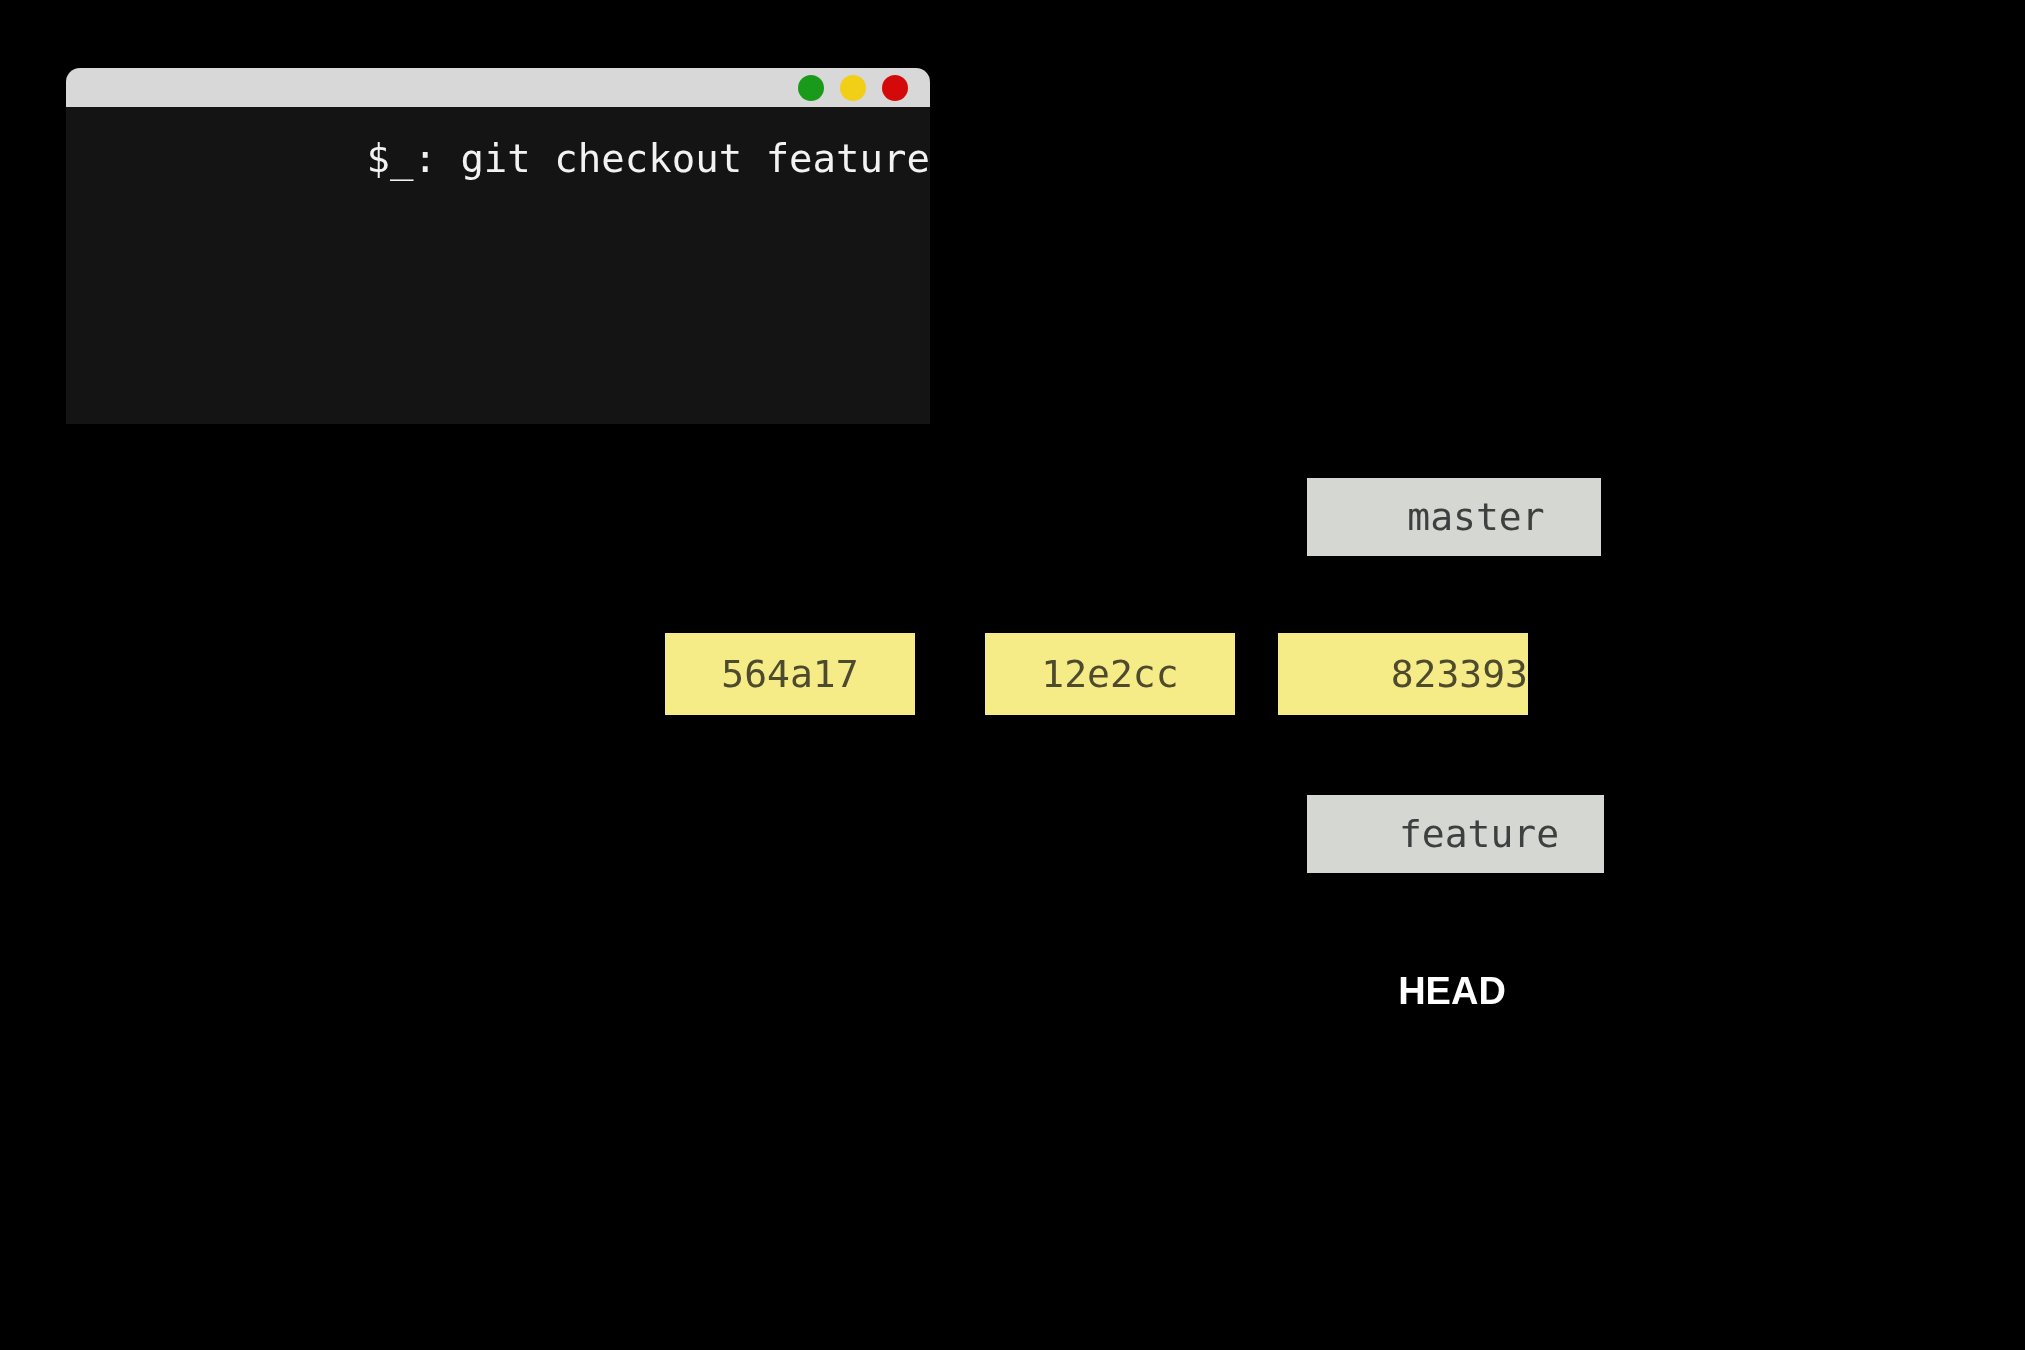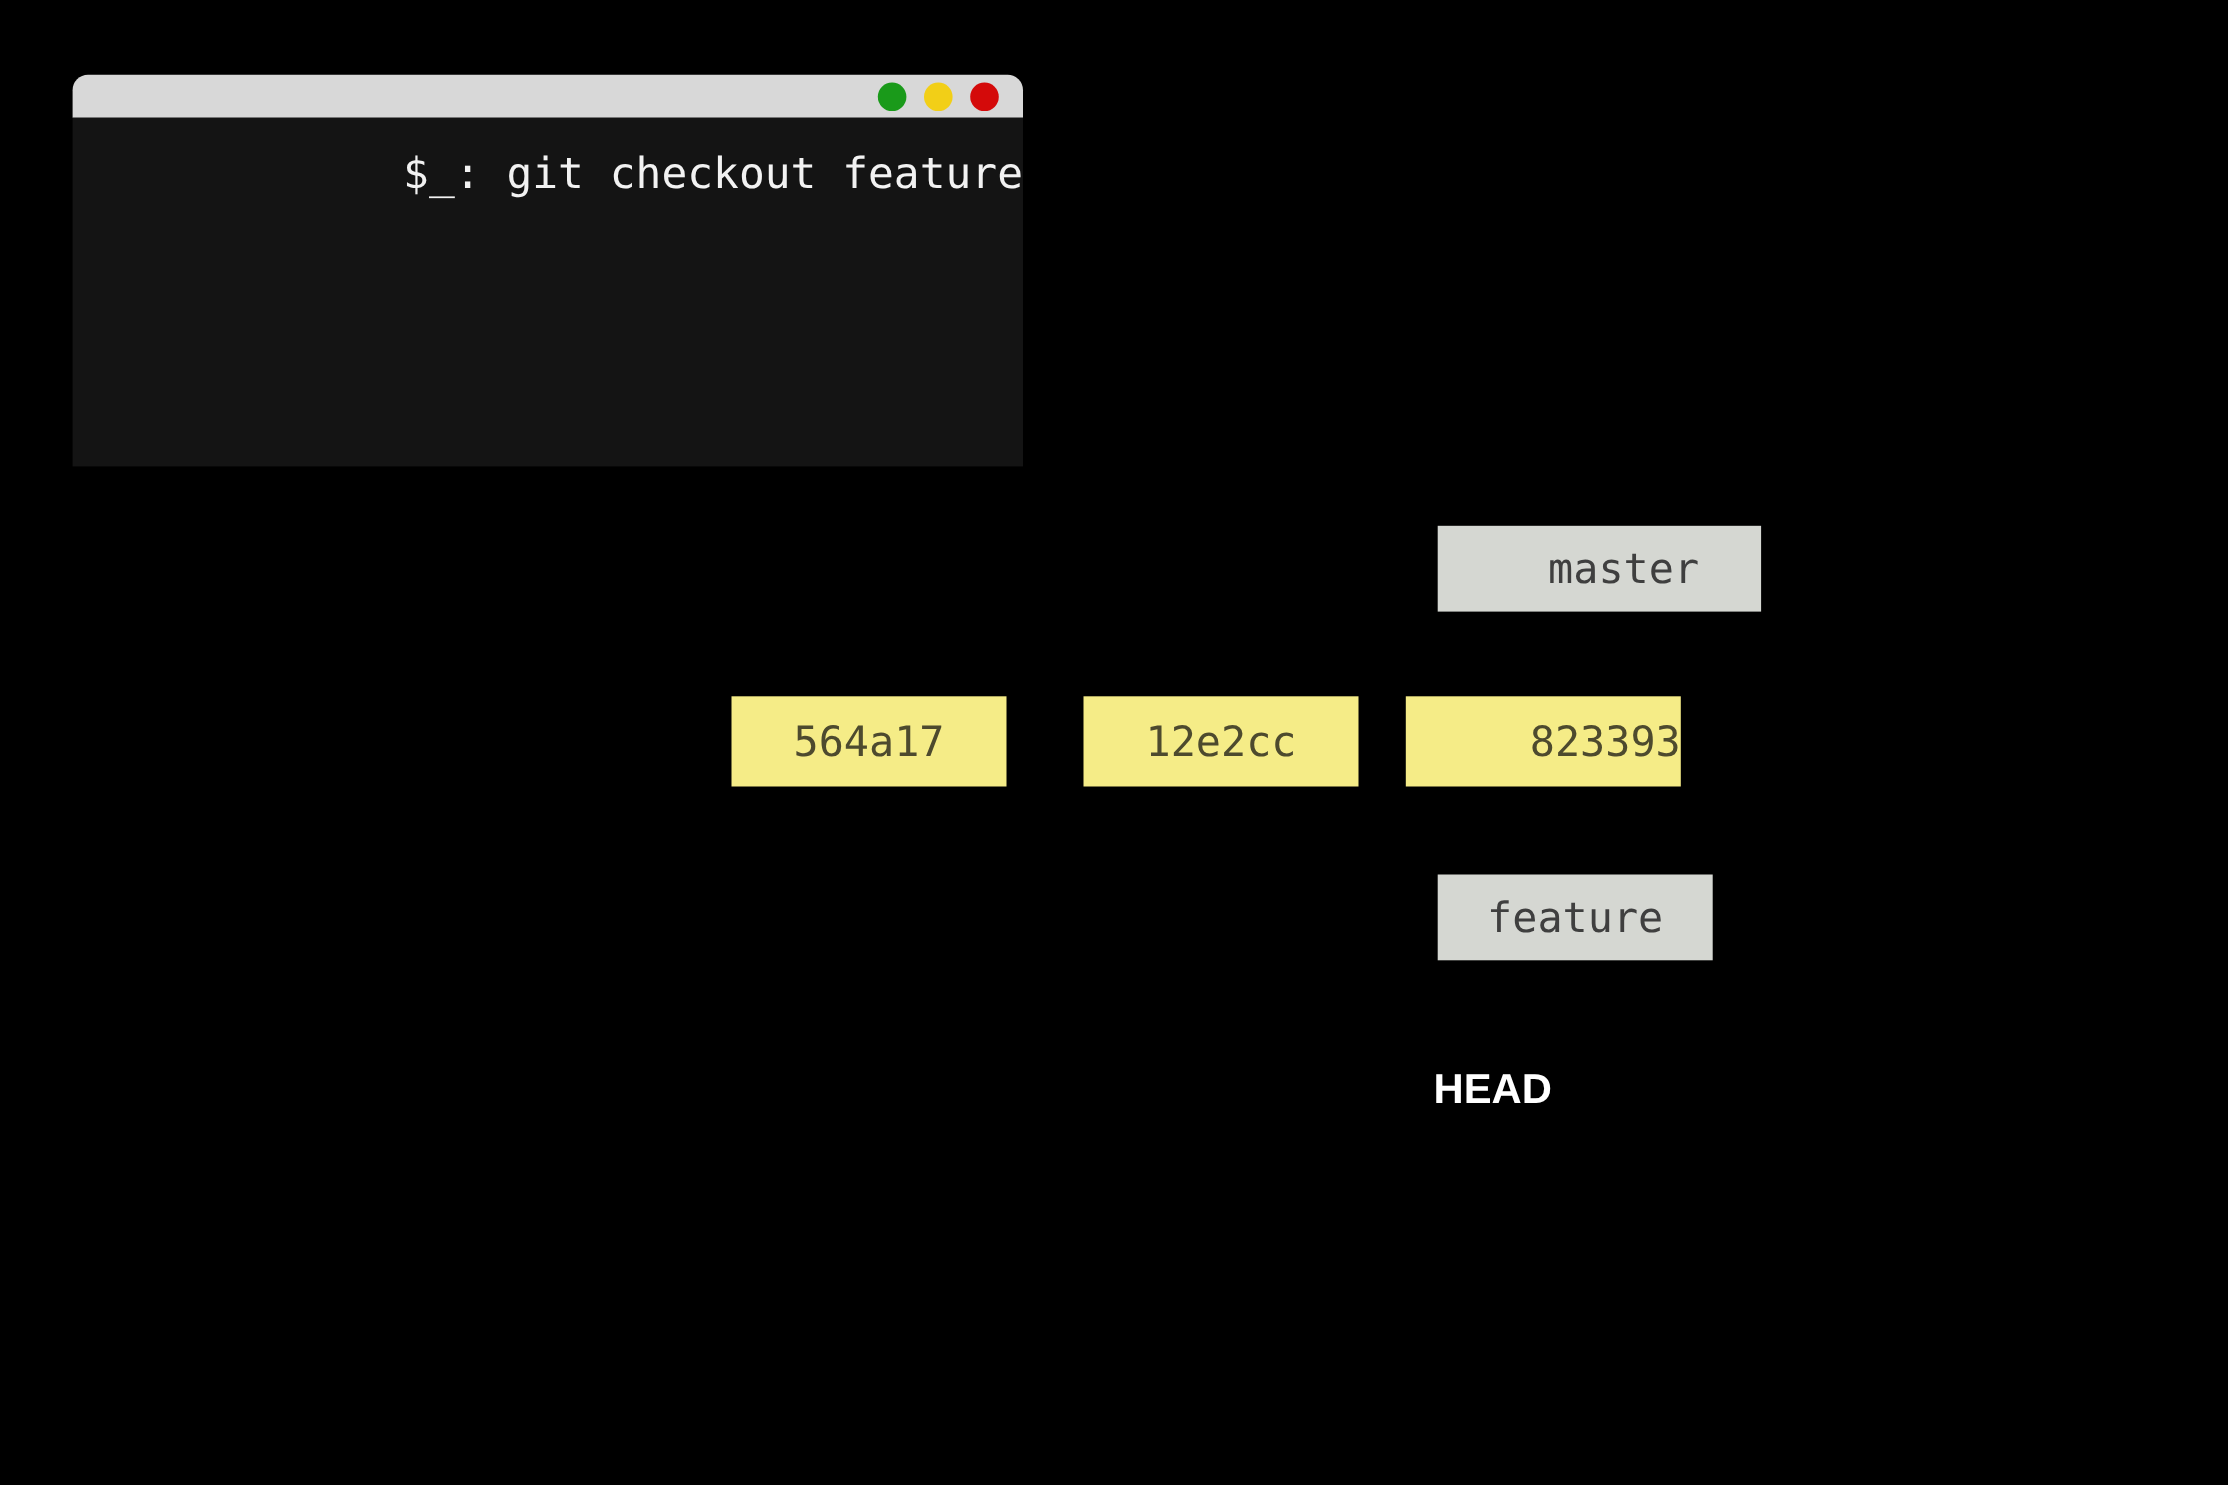--- a/index.html
+++ b/index.html
@@ -143,19 +143,19 @@
   </div>
 
   <div class="commit-node" style="left:985px; top:633px;">
     <span>12e2cc</span>
   </div>
 
   <div class="commit-node" style="left:1278px; top:633px;justify-content:flex-end;">
     <span>823393</span>
   </div>
 
-  <div class="branch-label" style="left:1307px; top:795px;">
+  <div class="branch-label" style="left:1307px; top:795px;padding-left:47px;">
     <span>feature</span>
   </div>
 
-  <div id="head-label" style="left:1232px; top:970px;">HEAD</div>
+  <div id="head-label" style="left:1327px; top:970px;">HEAD</div>
 
 </div>
 
 </body></html>

